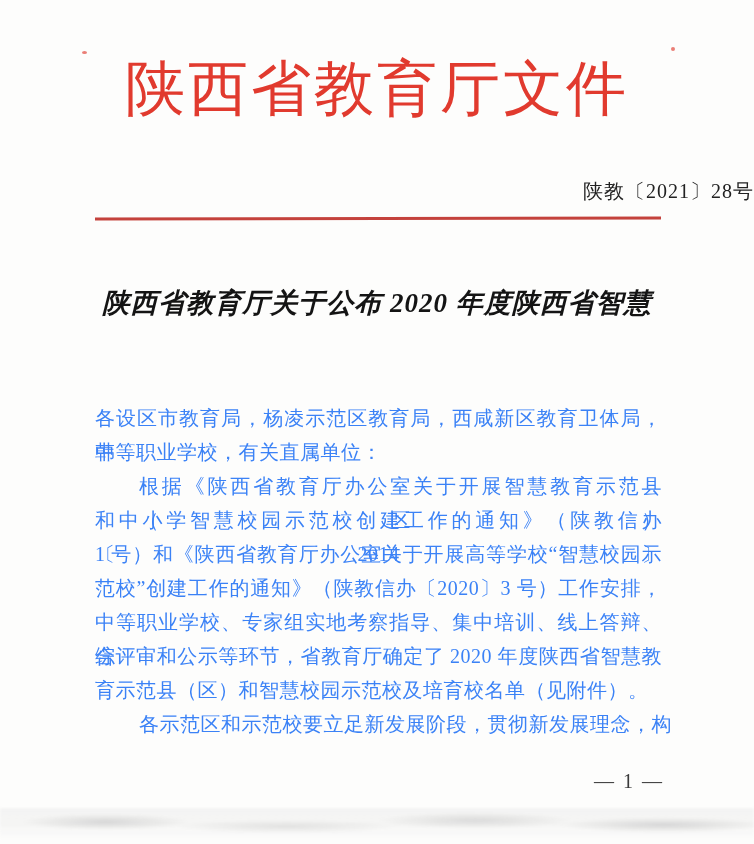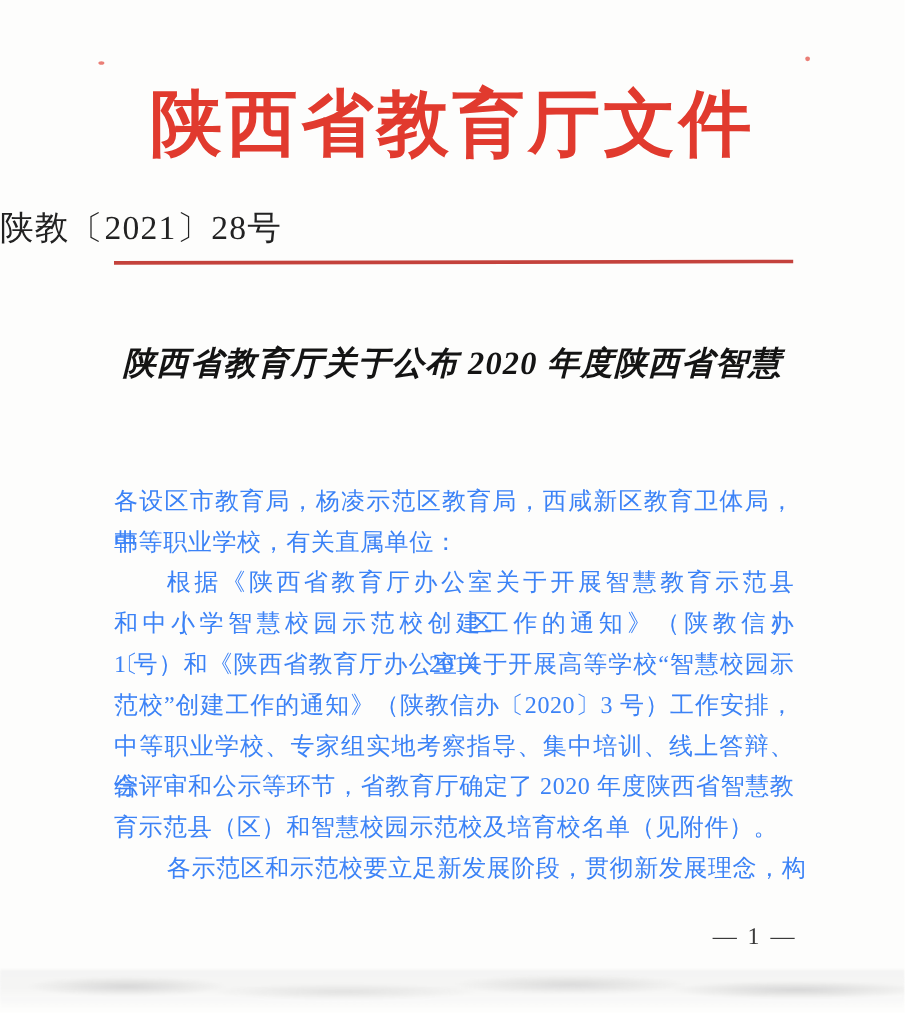--- a/index.html
+++ b/index.html
@@ -13,38 +13,38 @@
     height: 844px;
     margin: 0 auto;
     background: #fdfdfc;
     overflow: hidden;
     font-family: "Liberation Serif", "DejaVu Serif", serif;
     color: #2e2e2e;
   }
   
   .agency-title {
     position: absolute;
-    top: 60px;
+    top: 46px;
     left: 0;
     width: 100%;
     text-align: center;
     font-size: 60px;
     line-height: 86px;
-    font-weight: bold;
+    font-weight: normal;
     letter-spacing: 3px;
     color: var(--header-red, #e13a2e);
     white-space: nowrap;
   }
   .doc-number {
     position: absolute;
     top: 176px;
     left: 0;
     width: 100%;
-    text-align: left;
-    font-size: 28px;
+    text-align: right;
+    font-size: 20px;
     line-height: 30px;
     letter-spacing: 1px;
     color: #222222;
     white-space: nowrap;
   }
   .red-rule {
     position: absolute;
     top: 217px;
     left: 95px;
     width: 566px;

